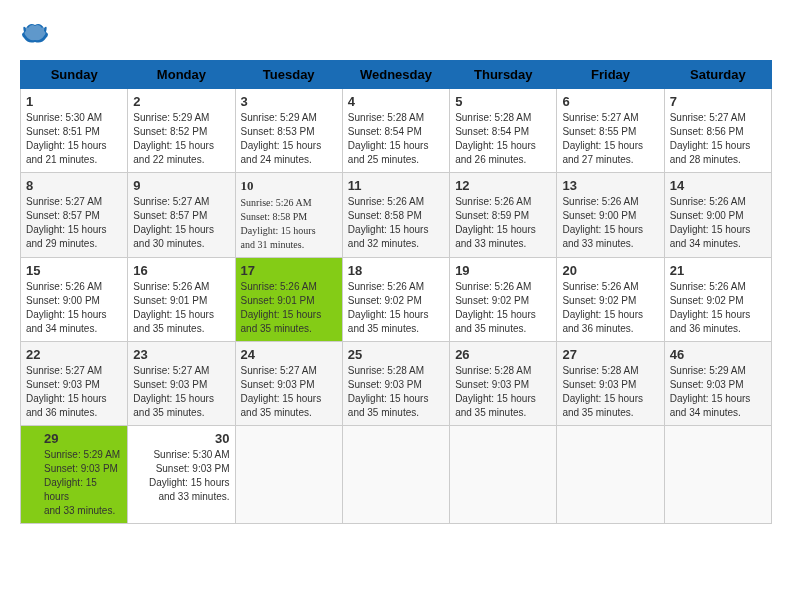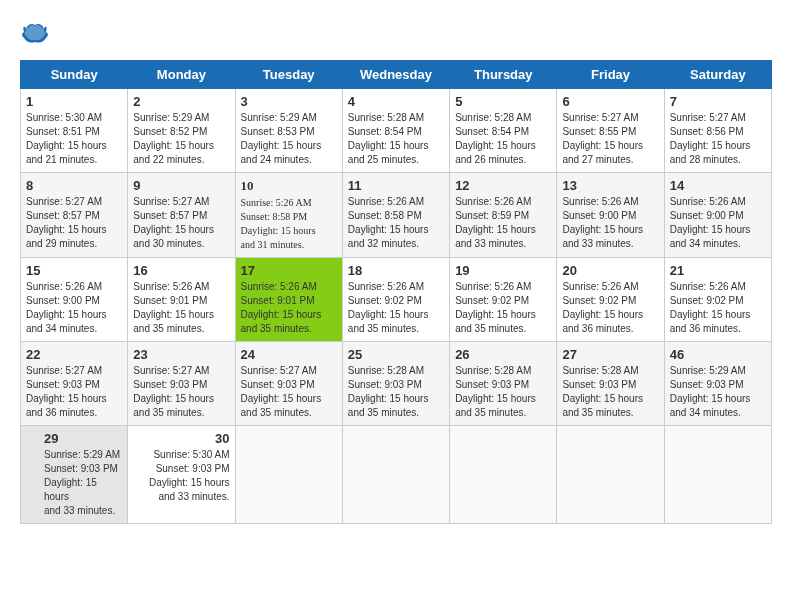--- a/index.html
+++ b/index.html
@@ -47,21 +47,21 @@
       font-size: 14px;
       color: #555;
     }
     .calendar {
       width: 100%;
       border-collapse: collapse;
       border: 1px solid #ccc;
     }
     .calendar th {
       background-color: #1a6cb5;
-      color: #ffffff;
+      color: #000000;
       text-align: center;
       padding: 6px 0;
       font-size: 13px;
       border: 1px solid #1a6cb5;
     }
     .calendar td {
       vertical-align: top;
       padding: 5px 5px;
       border: 1px solid #ccc;
       width: 107px;
@@ -385,21 +385,21 @@
         <span class="day-number">46</span>
         <div class="day-info">
           Sunrise: 5:29 AM<br>
           Sunset: 9:03 PM<br>
           Daylight: 15 hours<br>
           and 34 minutes.
         </div>
       </td>
       </tr>
       <tr>
-        <td style="background: #e5e5e5; padding-left: 23px;">
+        <td style="background: #84cc16; padding-left: 23px;">
         <span class="day-number">29</span>
         <div class="day-info">
           Sunrise: 5:29 AM<br>
           Sunset: 9:03 PM<br>
           Daylight: 15 hours<br>
           and 33 minutes.
         </div>
       </td>
         <td style="background: rgb(255, 255, 255); text-align: right;">
         <span class="day-number">30</span>

